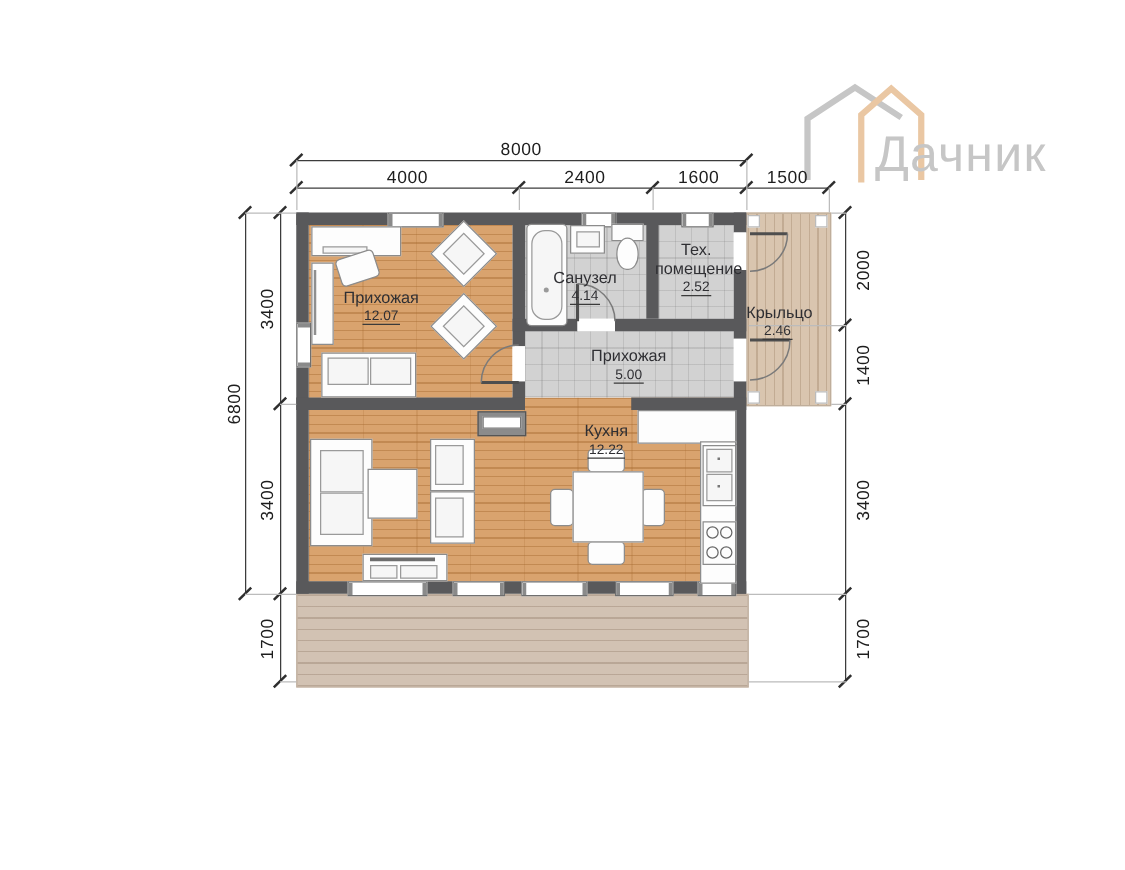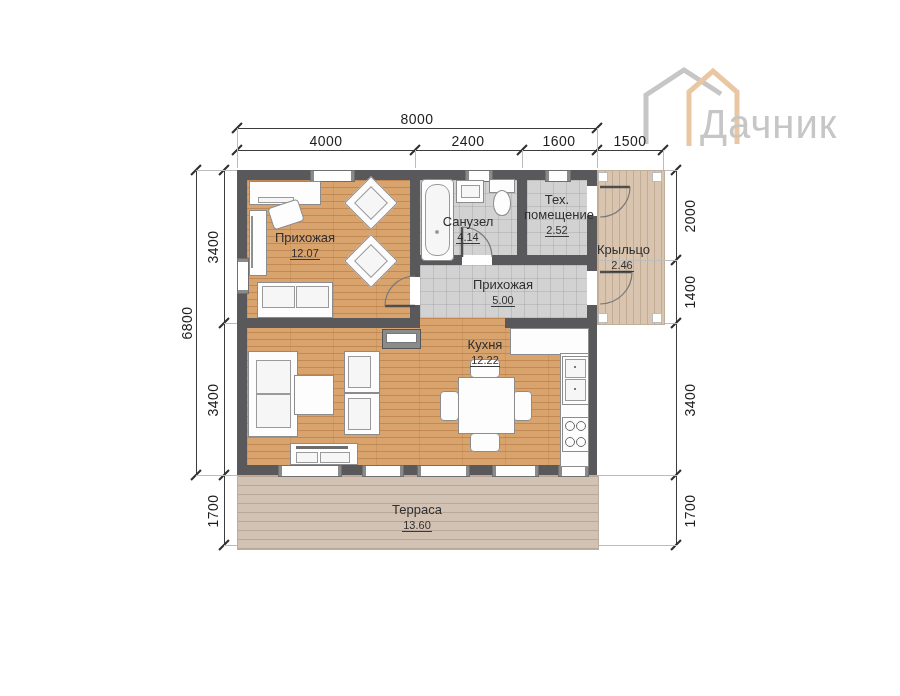--- a/index.html
+++ b/index.html
@@ -188,24 +188,20 @@
     <div class="rarea"><span>2.46</span></div>
   </div>
   <div class="abs rlabel" style="left:455px;top:277px;width:96px;">
     <div class="rname">Прихожая</div>
     <div class="rarea"><span>5.00</span></div>
   </div>
   <div class="abs rlabel" style="left:435px;top:337px;width:100px;">
     <div class="rname">Кухня</div>
     <div class="rarea"><span>12.22</span></div>
   </div>
-  <div class="abs rlabel" style="left:367px;top:502px;width:100px;">
-    <div class="rname">Терраса</div>
-    <div class="rarea"><span>13.60</span></div>
-  </div>
 
   <div class="abs dim" style="left:237px;top:128px;width:360px;height:1px;"></div>
   <div class="abs dim" style="left:237px;top:150px;width:426px;height:1px;"></div>
   <div class="abs dimlabel" style="left:387px;top:111px;">8000</div>
   <div class="abs dimlabel" style="left:296px;top:133px;">4000</div>
   <div class="abs dimlabel" style="left:438px;top:133px;">2400</div>
   <div class="abs dimlabel" style="left:529px;top:133px;">1600</div>
   <div class="abs dimlabel" style="left:600px;top:133px;">1500</div>
   <div class="abs tk" style="left:230px;top:127px;"></div>
   <div class="abs tk" style="left:590px;top:127px;"></div>

